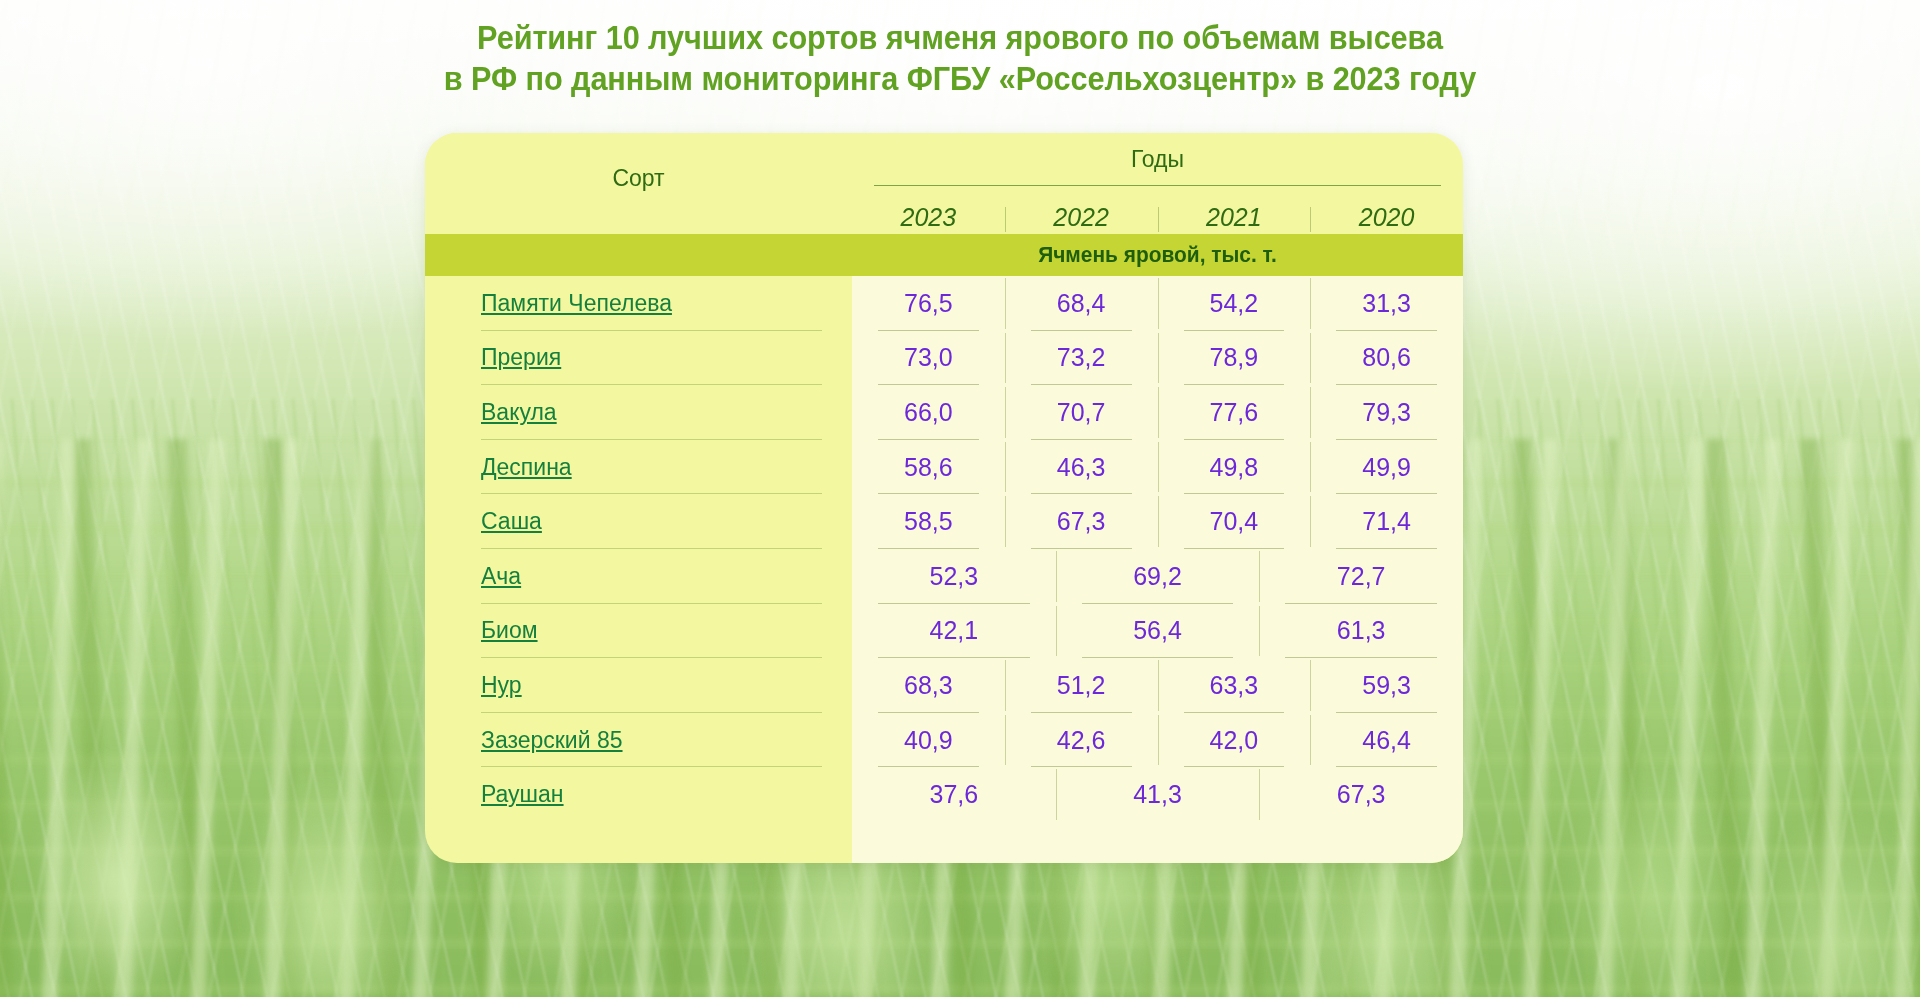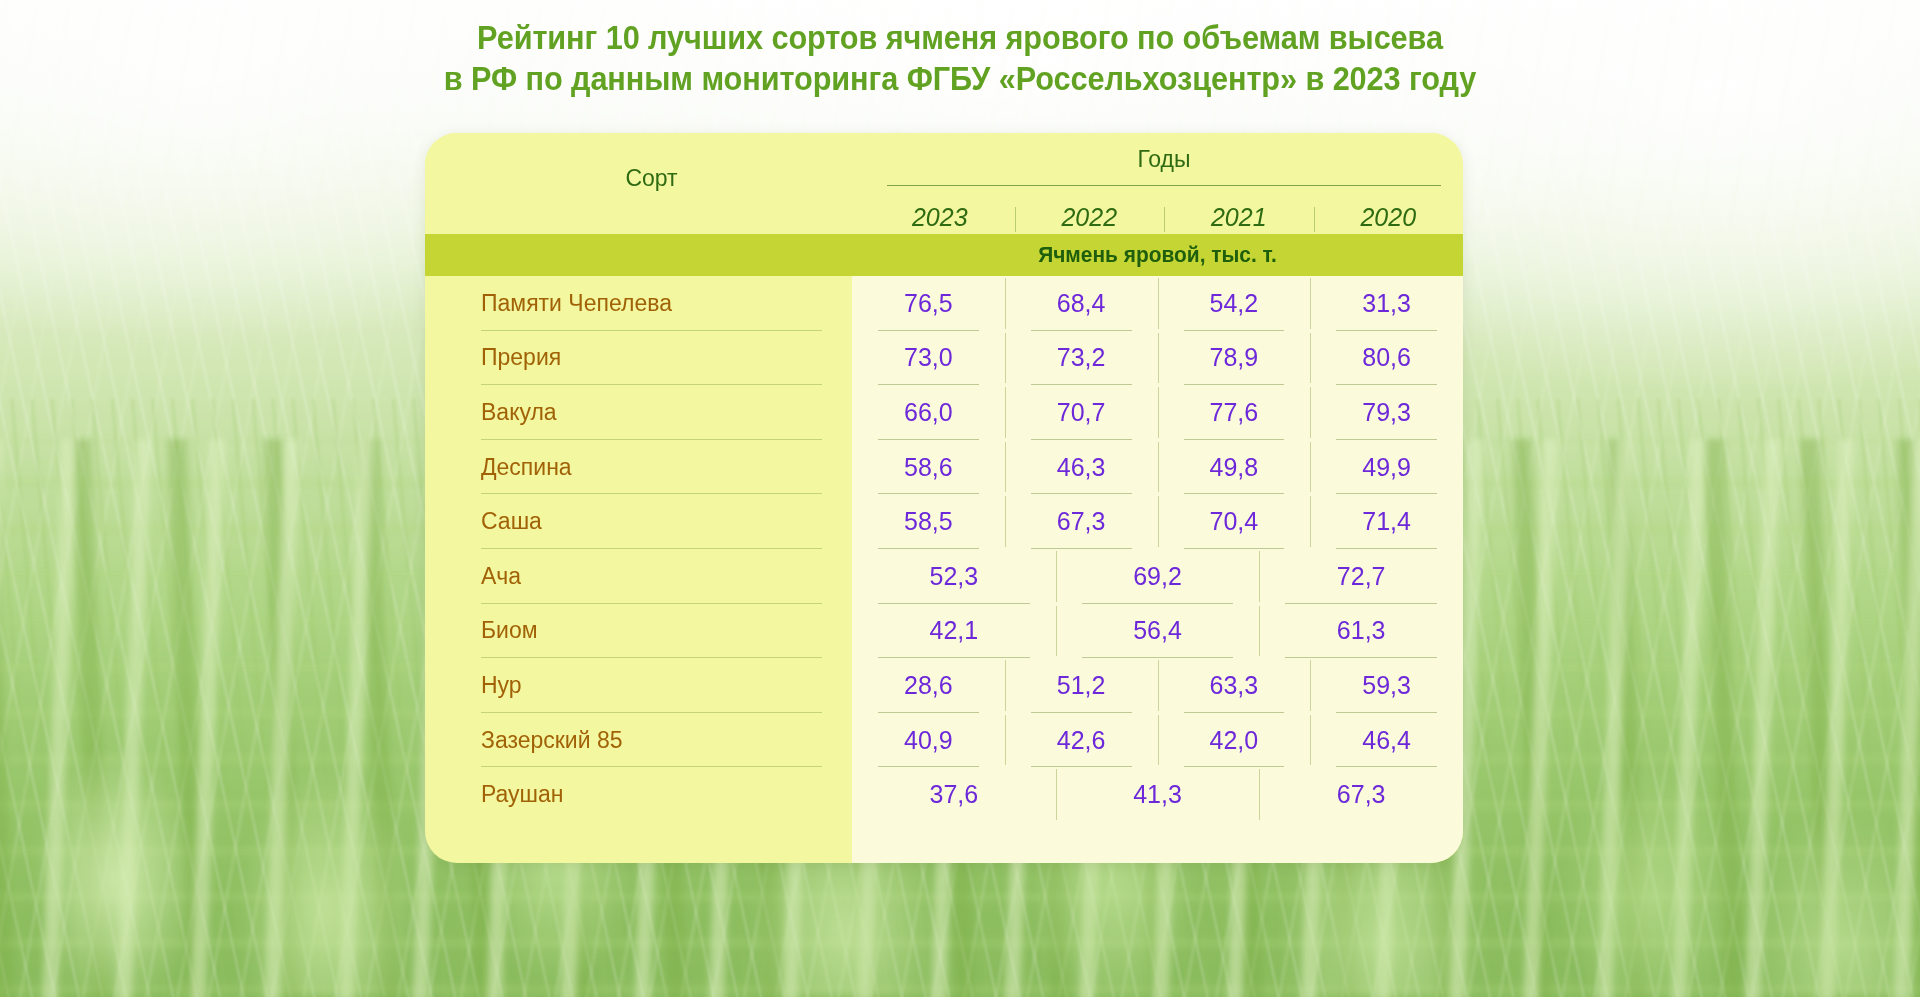--- a/index.html
+++ b/index.html
@@ -187,21 +187,21 @@
   .header-cover {
     position: absolute;
     left: 0; right: 0; top: 0;
     height: 101px;
     background: #F3F79F;
   }
 
   
   .thead {
     position: absolute;
-    left: 13px; right: 0; top: 0;
+    left: 0; right: 0; top: 0;
     height: 101px;
     display: flex;
     z-index: 3;
   }
   .th-sort {
     width: 427px;
     display: flex;
     align-items: center;
     justify-content: center;
     font-size: 23px;
@@ -290,22 +290,23 @@
     height: 54.6px;
     display: flex;
     position: relative;
   }
   .td-name {
     width: 427px;
     display: flex;
     align-items: center;
     padding-left: 56px;
     font-size: 23px;
-    color: #a16207;
-    position: relative;
+    color: #15803d;
+    position: relative;
+    text-decoration: underline;
   }
   .trow:not(:last-child) .td-name::after {
     content: "";
     position: absolute;
     left: 56px;
     right: 30px;
     bottom: 0;
     height: 1px;
     background: #C3D37A;
   }
@@ -441,21 +442,21 @@
         <div class="td-name">Биом</div>
         <div class="td-values">
           <div class="td-val">42,1</div>
           <div class="td-val">56,4</div>
           <div class="td-val">61,3</div>
         </div>
       </div>
       <div class="trow">
         <div class="td-name">Нур</div>
         <div class="td-values">
-          <div class="td-val">28,6</div>
+          <div class="td-val">68,3</div>
           <div class="td-val">51,2</div>
           <div class="td-val">63,3</div>
           <div class="td-val">59,3</div>
         </div>
       </div>
       <div class="trow">
         <div class="td-name">Зазерский 85</div>
         <div class="td-values">
           <div class="td-val">40,9</div>
           <div class="td-val">42,6</div>

